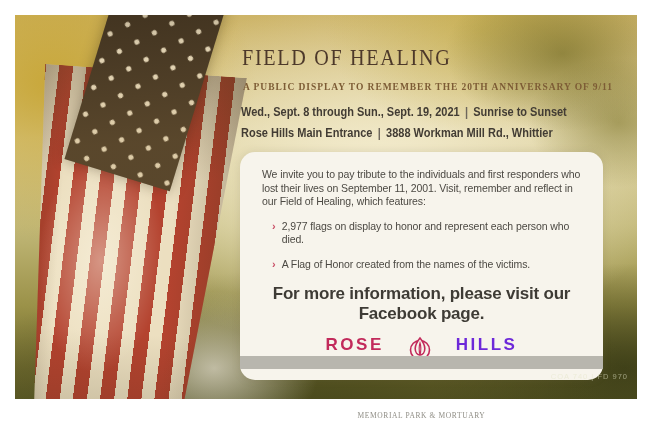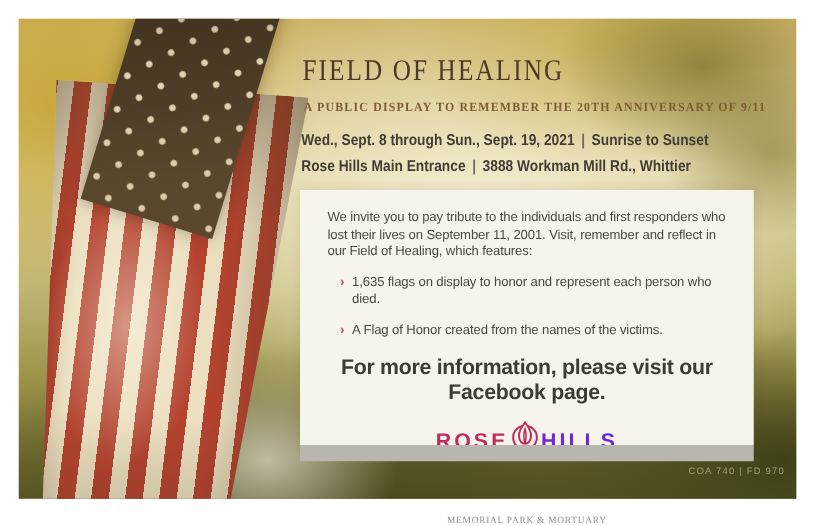--- a/index.html
+++ b/index.html
@@ -68,37 +68,38 @@
   }
   .dates {
     position:absolute; left:241px; top:102px;
     font-weight:bold; font-size:12.5px; line-height:21px;
     transform:scaleX(0.88); transform-origin:left top; white-space:nowrap;
   }
   .dates .sep { padding:0 6px; color:#6e675c; font-weight:bold; }
 
   
   .infobox {
-    position:absolute; left:240px; top:152px; width:363px; height:204px;
+    position:absolute; left:240px; top:152px; width:363px; height:228px;
     background:#f7f4ec; box-shadow:0 0 8px rgba(110,100,70,0.18);
     padding:16px 22px 0 22px;
+    border-radius:15px;
   }
   .infobox-strip {
     position:absolute; left:240px; top:356px; width:363px; height:13px;
     background:#b8b6ae;
   }
   .intro { font-size:10.5px; line-height:13.5px; letter-spacing:-0.1px; width:322px; }
   .bullet { display:flex; margin-top:11px; width:312px; padding-left:10px; }
   .bullet .glyph { font-weight:bold; font-size:11px; line-height:13.5px; margin-right:6px; }
   .bullet .btext { font-size:10.5px; line-height:13.5px; letter-spacing:-0.1px; }
   .cta { margin-top:13px; text-align:center; font-weight:bold; font-size:17px; letter-spacing:-0.2px; }
 
   
   .logo-row {
-    margin-top:11px; display:flex; align-items:flex-end; justify-content:center; gap:2px;
+    margin-top:11px; display:flex; align-items:flex-start; justify-content:center; gap:25px;
   }
   .logo-word { font-weight:bold; font-size:17px; letter-spacing:2.5px; }
   .logo-rule { margin:3px auto 0 auto; width:150px; border-top:1px solid #a5a399; }
   .logo-tagline {
     margin-top:3px; text-align:center;
     font-family:"Liberation Serif", serif; font-size:7.5px; letter-spacing:0.6px;
   }
 
   
   .license {
@@ -126,21 +127,21 @@
     <div>
       <span>Rose Hills Main Entrance</span><span class="sep">|</span><span>3888 Workman Mill Rd., Whittier</span>
     </div>
   </div>
 
   <div class="infobox">
     <div class="intro" style="color:#4c4943;">We invite you to pay tribute to the individuals and first responders who lost their lives on September 11, 2001. Visit, remember and reflect in our Field of Healing, which features:</div>
 
     <div class="bullet">
       <span class="glyph" style="color:#c94f66;">›</span>
-      <span class="btext" style="color:#4c4943;">1,635 flags on display to honor and represent each person who died.</span>
+      <span class="btext" style="color:#4c4943;">2,977 flags on display to honor and represent each person who died.</span>
     </div>
 
     <div class="bullet">
       <span class="glyph" style="color:#c94f66;">›</span>
       <span class="btext" style="color:#4c4943;">A Flag of Honor created from the names of the victims.</span>
     </div>
 
     <div class="cta" style="color:#3e3b35;">For more information, please visit our Facebook page.</div>
 
     <div class="logo-row">

